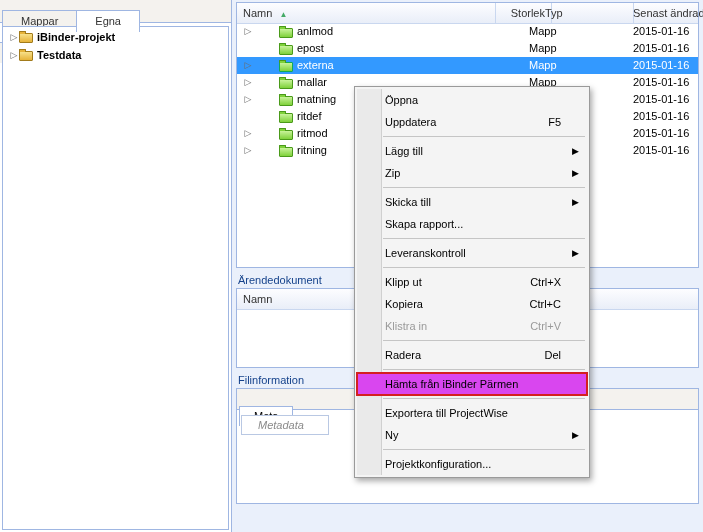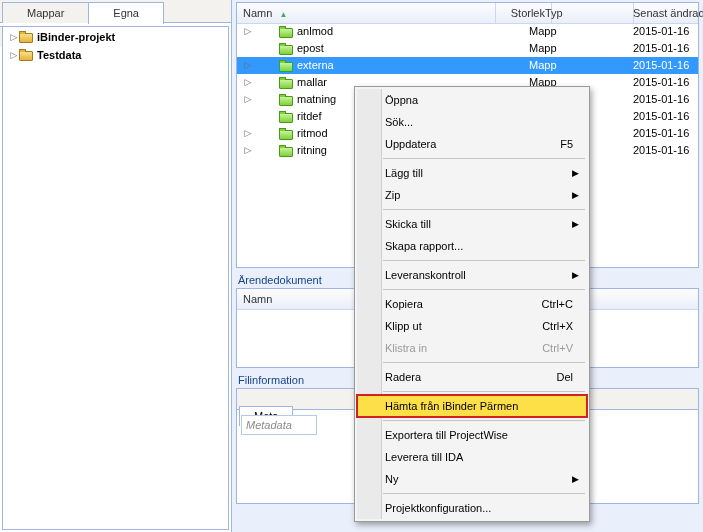--- a/index.html
+++ b/index.html
@@ -22,24 +22,24 @@
   .left-tabs {
     position: relative;
     height: 22px;
     background: #f4f2ee;
     border-bottom: 1px solid #9fb6e2;
   }
   .left-tabs .tab {
     display: inline-block;
     height: 20px;
     line-height: 20px;
-    padding: 0 24px;
+    padding: 0 18px;
     border: 1px solid #9fb6e2;
     border-bottom: none;
-    margin-top: 2px;
+    margin-top: 10px;
     margin-left: -1px;
     background: #f4f2ee;
     color: #333;
     position: relative;
   }
   .left-tabs .tab.first { margin-left: 2px; }
   .left-tabs .tab.active { background: #fff; z-index: 3; height:21px;}
   .tree {
     position: absolute;
     left: 0; top: 24px; right: 0; bottom: 0;
@@ -217,21 +217,21 @@
     padding: 0 14px;
     margin-left:2px; margin-top:17px;
     background:#fff;
   }
   .metadata-field {
     position:absolute; left:4px; top:26px;
     width:70px; height:18px;
     border:1px solid #b9c8e3;
     color:#8a8a8a;
     font-style:italic;
-    padding-left:4px;
+    padding-left:16px;
     line-height:18px;
     background:#fff;
   }
 
   
   .context-menu {
     position: absolute;
     left: 354px; top: 86px;
     width: 230px;
     background: #f4f4f4;
@@ -243,38 +243,38 @@
   .menu-item {
     height: 22px;
     line-height: 22px;
     padding-left: 28px;
     position: relative;
     color: #000;
   }
   .menu-item.disabled { color: #9a9a9a; }
   .menu-item .shortcut {
     position: absolute;
-    right: 14px; top: 0;
+    right: 26px; top: 0;
     color: inherit;
   }
   .menu-item .submenu-arrow {
     position: absolute;
     right: 8px; top: 0;
     font-size: 9px;
     color: #000;
   }
   .menu-sep {
     height: 1px;
     background: #c5c5c5;
     margin: 3px 2px 3px 26px;
   }
   .menu-item.highlighted {
     outline: 2px solid #d42020;
     outline-offset: -1px;
-    background: #fde047;
+    background: #d946ef;
   }
   .menu-gutter {
     position:absolute;
     left:2px; top:2px; bottom:2px;
     width:24px;
     background: #eaeaea;
     border-right:1px solid #d0d0d0;
   }
 </style>
 </head>
@@ -397,37 +397,35 @@
       <span class="tab">Meta</span>
     </div>
     <div class="metadata-field">Metadata</div>
   </div>
 
 </div>
 
 <div class="context-menu" id="context-menu">
   <div class="menu-gutter"></div>
 <div class="menu-item"><span>Öppna</span></div>
-    <div class="menu-item"><span>Sök...</span></div>
     <div class="menu-item"><span>Uppdatera</span><span class="shortcut">F5</span></div>
     <div class="menu-sep"></div>
     <div class="menu-item"><span>Lägg till</span><span class="submenu-arrow">▶</span></div>
     <div class="menu-item"><span>Zip</span><span class="submenu-arrow">▶</span></div>
     <div class="menu-sep"></div>
     <div class="menu-item"><span>Skicka till</span><span class="submenu-arrow">▶</span></div>
     <div class="menu-item"><span>Skapa rapport...</span></div>
     <div class="menu-sep"></div>
     <div class="menu-item"><span>Leveranskontroll</span><span class="submenu-arrow">▶</span></div>
     <div class="menu-sep"></div>
+    <div class="menu-item"><span>Klipp ut</span><span class="shortcut">Ctrl+X</span></div>
     <div class="menu-item"><span>Kopiera</span><span class="shortcut">Ctrl+C</span></div>
-    <div class="menu-item"><span>Klipp ut</span><span class="shortcut">Ctrl+X</span></div>
     <div class="menu-item disabled"><span>Klistra in</span><span class="shortcut">Ctrl+V</span></div>
     <div class="menu-sep"></div>
     <div class="menu-item"><span>Radera</span><span class="shortcut">Del</span></div>
     <div class="menu-sep"></div>
     <div class="menu-item highlighted"><span>Hämta från iBinder Pärmen</span></div>
     <div class="menu-sep"></div>
     <div class="menu-item"><span>Exportera till ProjectWise</span></div>
-    <div class="menu-item"><span>Leverera till IDA</span></div>
     <div class="menu-item"><span>Ny</span><span class="submenu-arrow">▶</span></div>
     <div class="menu-sep"></div>
     <div class="menu-item"><span>Projektkonfiguration...</span></div>
   </div>
 
 </body></html>

